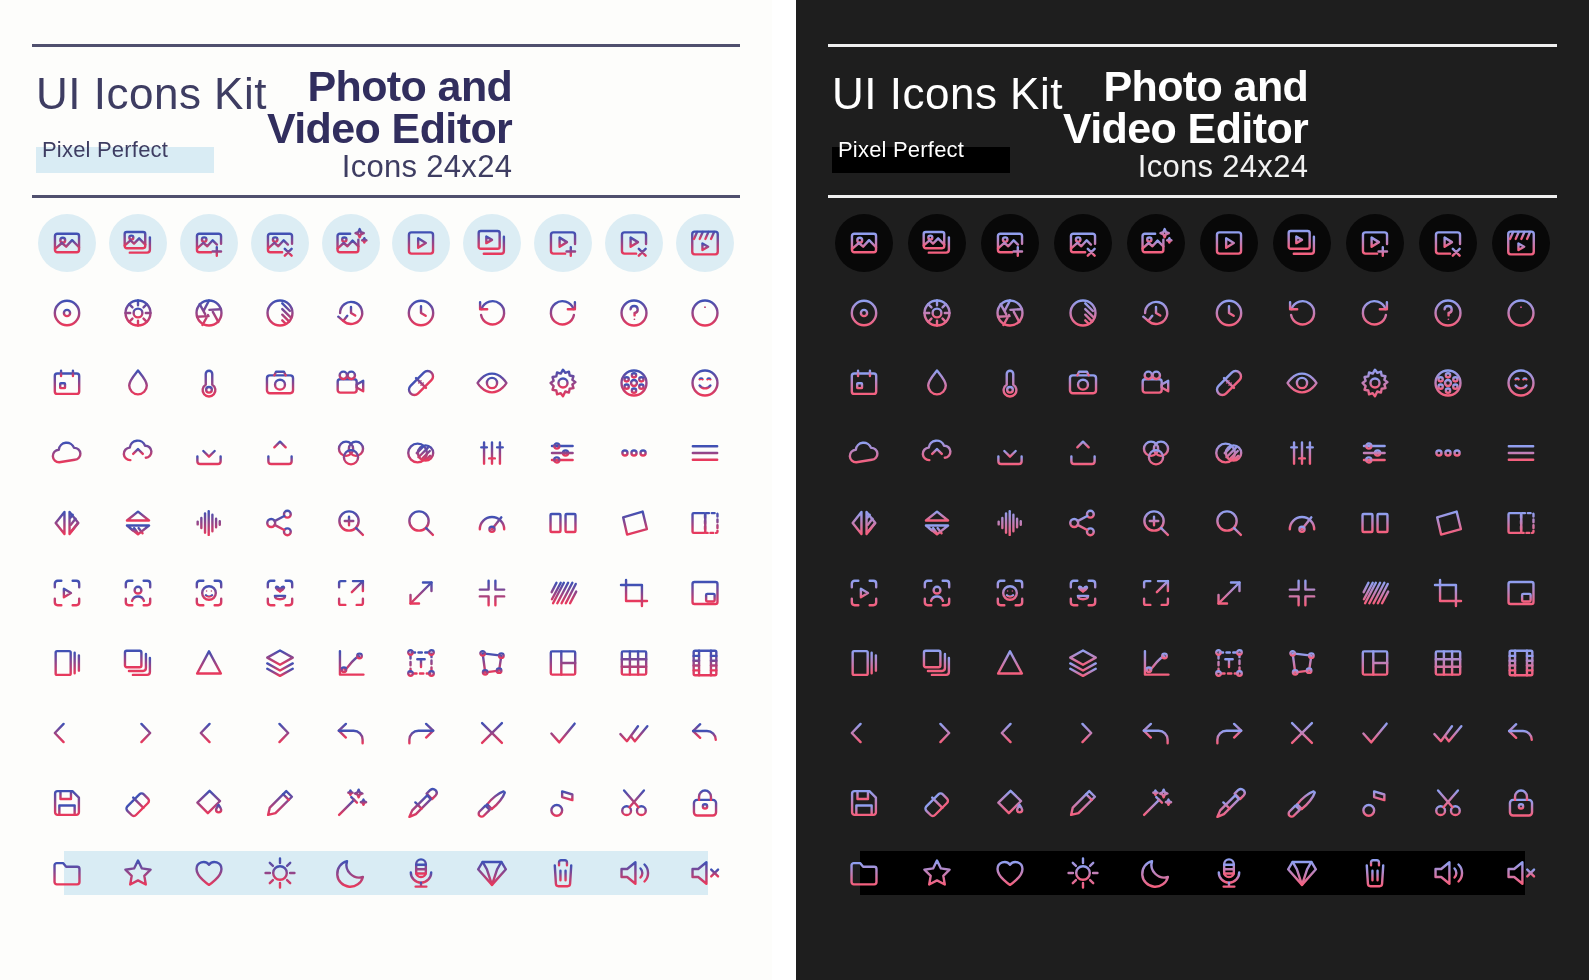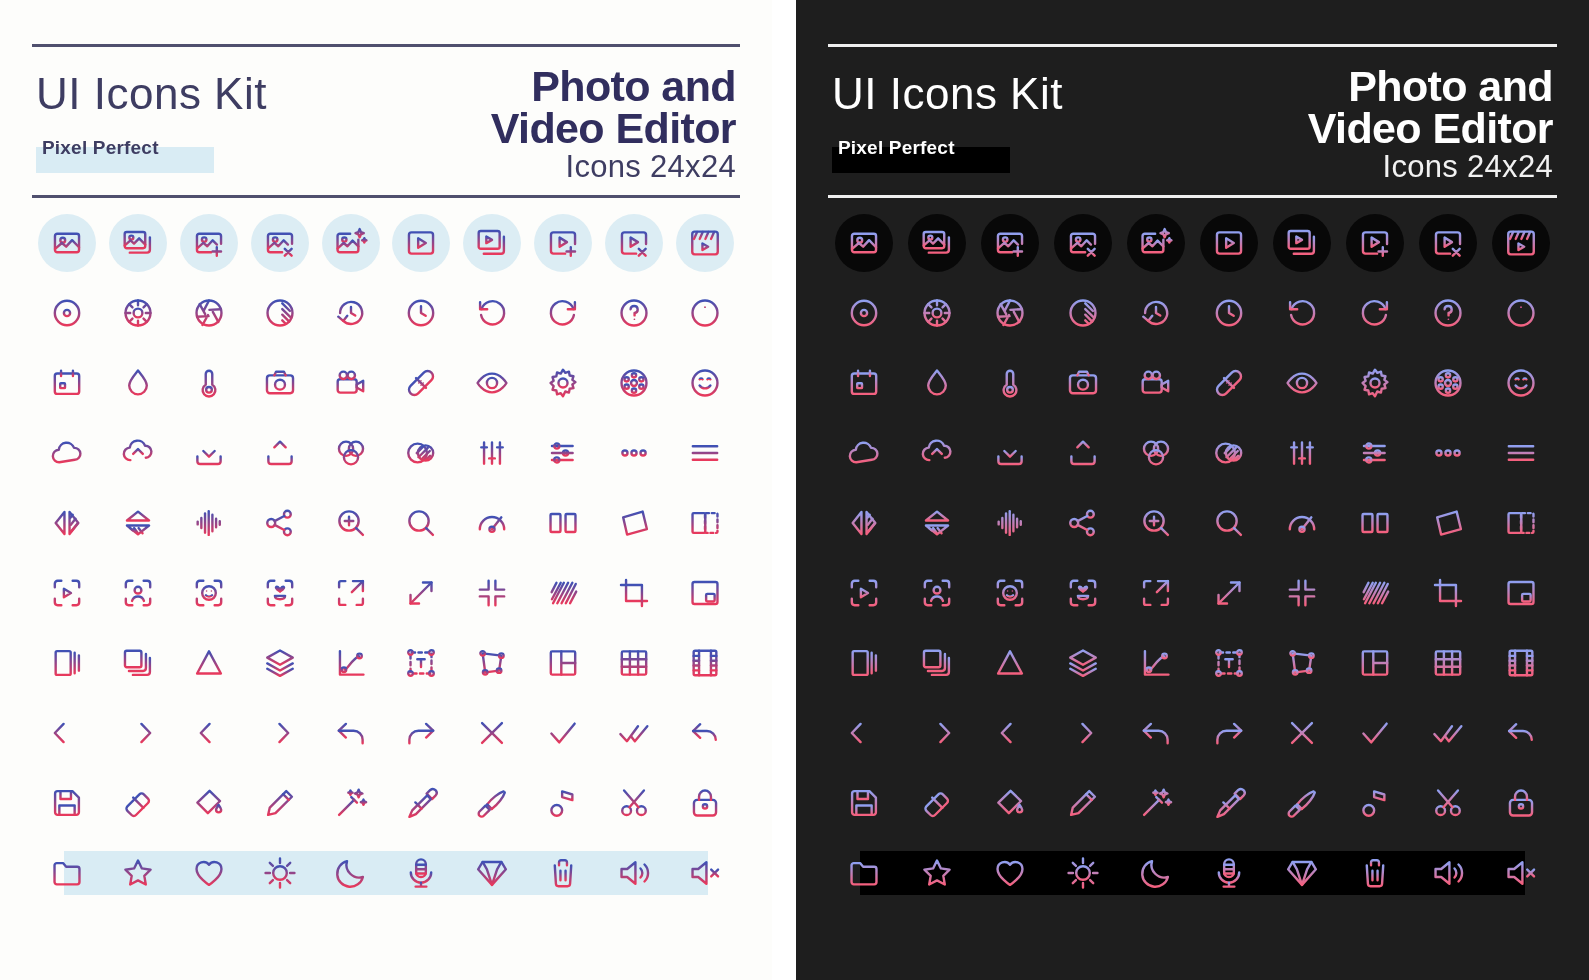--- a/index.html
+++ b/index.html
@@ -35,21 +35,20 @@
   .header { padding-top: 44px; }
   .rule {
     height: 3px; width: 100%;
   }
   .rule-light { background: #50506e; }
   .rule-dark  { background: #efefef; }
 
   .header-body {
     display: flex;
     align-items: flex-start;
-    justify-content: space-between;
     padding: 16px 4px 10px 4px;
     min-height: 140px;
   }
   .header-left { padding-top: 8px; }
 
   .kit-title {
     font-size: 44px;
     font-weight: 300;
     letter-spacing: 0.5px;
     line-height: 1.05;
@@ -67,21 +66,21 @@
   .pixel-hl {
     position: absolute;
     left: 0; top: 12px;
     width: 178px; height: 26px;
     z-index: 0;
   }
   .pixel-hl.light { background: #d9ecf4; }
   .pixel-hl.dark  { background: #000000; }
   .pixel-text {
     position: relative; z-index: 1;
-    font-size: 19px; font-weight: 700;
+    font-size: 22px; font-weight: 400;
     letter-spacing: 0.2px;
   }
   .pixel-text.light { color: #3e3d62; }
   .pixel-text.dark  { color: #ffffff; }
 
   .header-right { text-align: right; padding-top: 2px; }
   .cat-line {
     font-size: 43px;
     font-weight: 700;
     line-height: 0.98;

